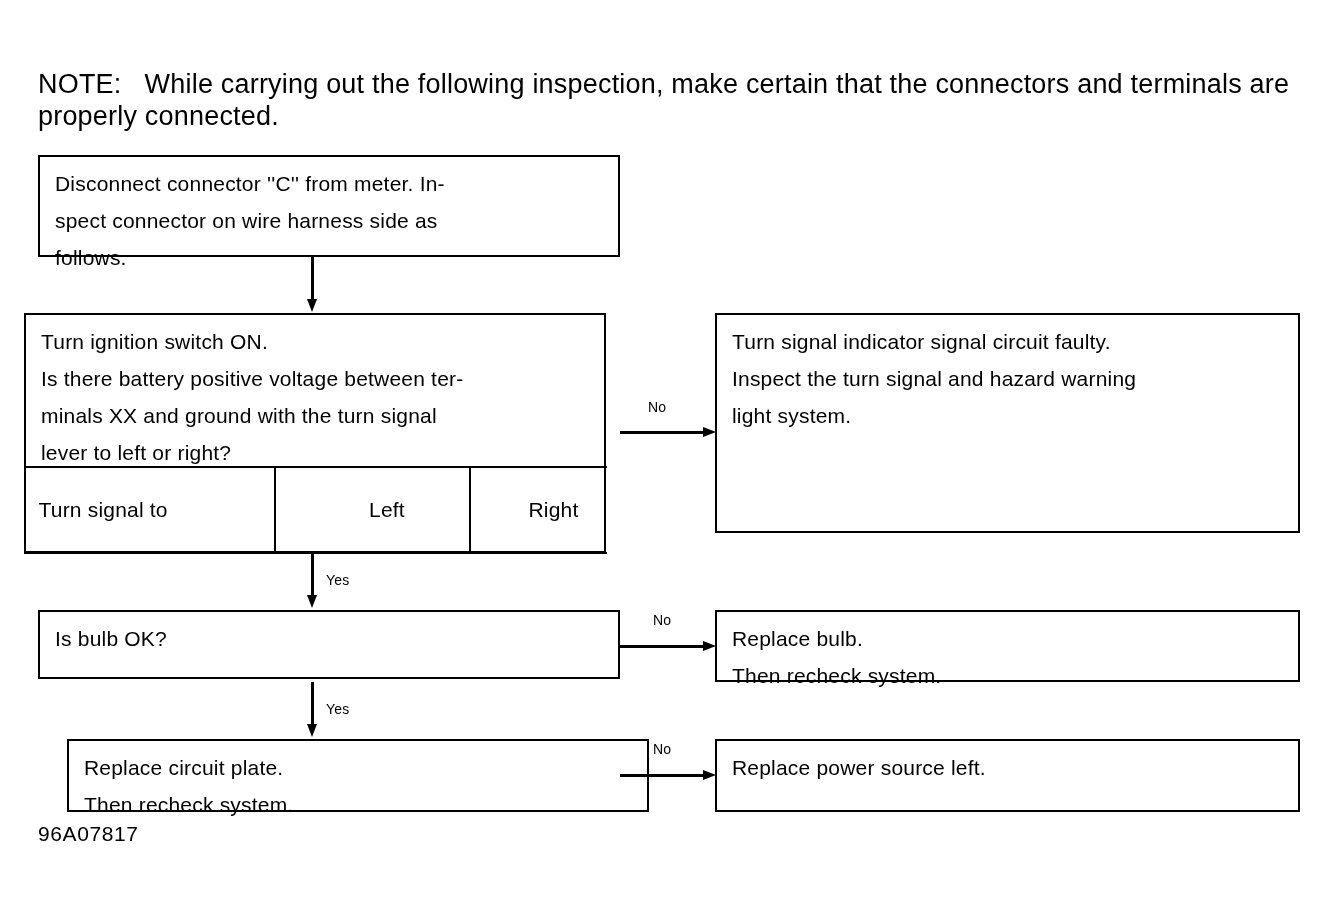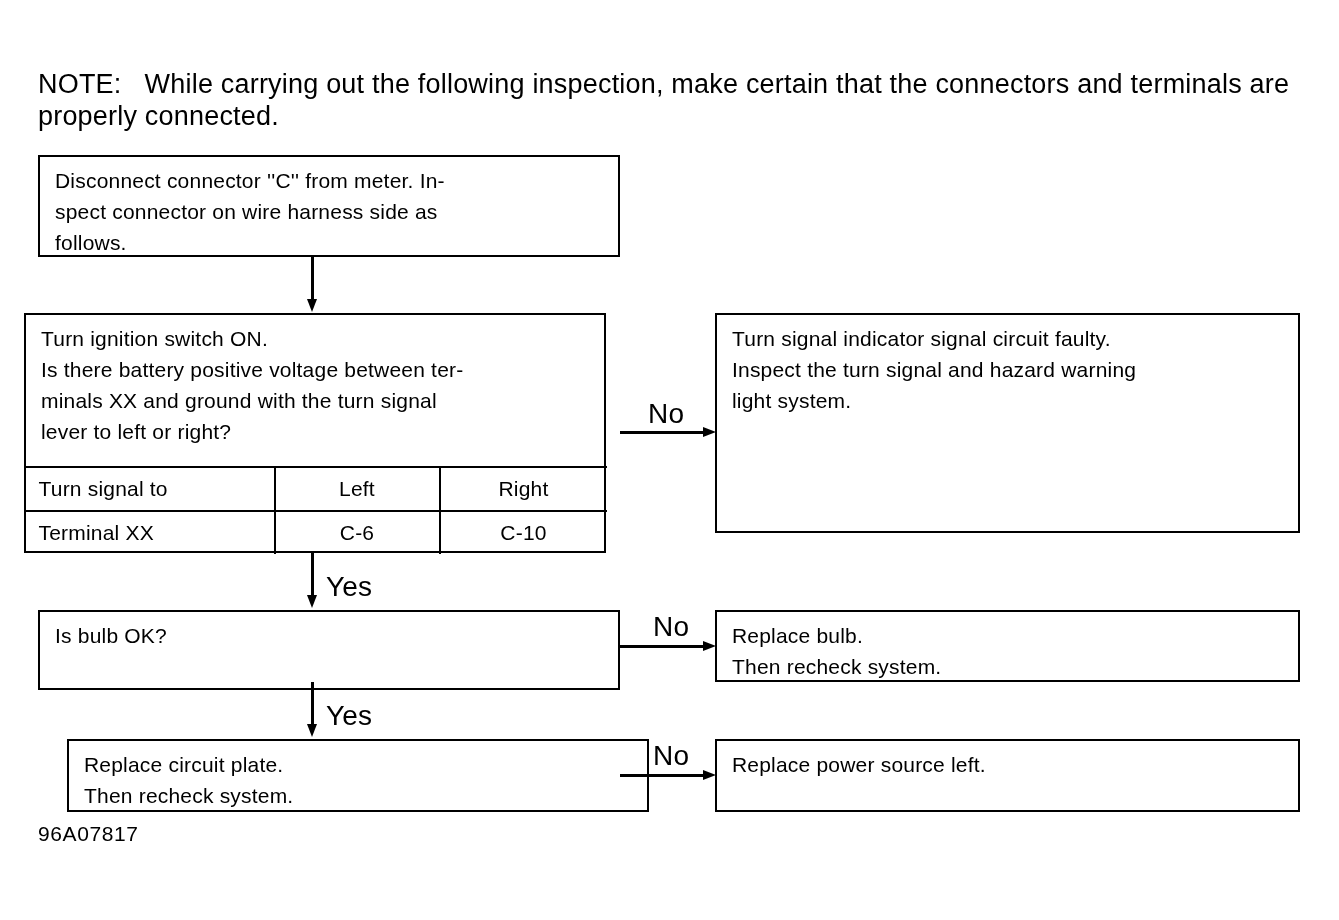--- a/index.html
+++ b/index.html
@@ -38,41 +38,42 @@
     box-sizing: border-box;
     border: 2.5px solid #000000;
     background: #ffffff;
   }
   .box-text {
     position: absolute;
     left: 15px;
     top: 8px;
     right: 6px;
     font-size: 21px;
-    line-height: 31px;
+    line-height: 37px;
     letter-spacing: 0.2px;
     white-space: pre-wrap;
   }
 
   
   .tbl {
     position: absolute;
     left: -2.5px;
     right: -2.5px;
     bottom: -2.5px;
     height: 88px;
     box-sizing: border-box;
     border-top: 2.5px solid #000;
     display: flex;
     flex-direction: column;
   }
   .tbl-row {
     display: flex;
     flex: 1 1 0;
     box-sizing: border-box;
+    gap: 30px;
   }
   .tbl-row.first { border-bottom: 2.5px solid #000; }
   .tbl-cell {
     box-sizing: border-box;
     display: flex;
     align-items: center;
     font-size: 21px;
     letter-spacing: 0.2px;
   }
   .tbl-cell.c0 {
@@ -112,21 +113,21 @@
   }
   .arrow-right {
     position: absolute;
     width: 0; height: 0;
     border-top: 5.5px solid transparent;
     border-bottom: 5.5px solid transparent;
     border-left: 13px solid #000000;
   }
   .edge-label {
     position: absolute;
-    font-size: 28px;
+    font-size: 14px;
     letter-spacing: 0.2px;
     line-height: 1;
   }
 
   
   .caption {
     position: absolute;
     left: 38px;
     top: 822px;
     font-size: 21px;
@@ -154,43 +155,38 @@
 Is there battery positive voltage between ter-
 minals XX and ground with the turn signal
 lever to left or right?</div>
 
     <div class="tbl">
       <div class="tbl-row first">
         <div class="tbl-cell c0">Turn signal to</div>
         <div class="tbl-cell c1">Left</div>
         <div class="tbl-cell c2">Right</div>
       </div>
-      <div class="tbl-row">
-        <div class="tbl-cell c0">Terminal XX</div>
-        <div class="tbl-cell c1">C-6</div>
-        <div class="tbl-cell c2">C-10</div>
-      </div>
     </div>
   </div>
 
   <div class="hline" style="left:620px; top:431px; width:84px;"></div>
   <div class="arrow-right" style="left:703px; top:426.5px;"></div>
   <div class="edge-label" style="left:648px; top:400px;">No</div>
 
   <div class="box" style="left:715px; top:313px; width:585px; height:220px;">
     <div class="box-text">Turn signal indicator signal circuit faulty.
 Inspect the turn signal and hazard warning
 light system.</div>
   </div>
 
   <div class="vline" style="left:311px; top:553px; height:46px;"></div>
   <div class="arrow-down" style="left:306.5px; top:595px;"></div>
   <div class="edge-label" style="left:326px; top:573px;">Yes</div>
 
-  <div class="box" style="left:38px; top:610px; width:582px; height:80px;">
+  <div class="box" style="left:38px; top:610px; width:582px; height:69px;">
     <div class="box-text">Is bulb OK?</div>
   </div>
 
   <div class="hline" style="left:620px; top:645px; width:84px;"></div>
   <div class="arrow-right" style="left:703px; top:640.5px;"></div>
   <div class="edge-label" style="left:653px; top:613px;">No</div>
 
   <div class="box" style="left:715px; top:610px; width:585px; height:72px;">
     <div class="box-text">Replace bulb.
 Then recheck system.</div>

